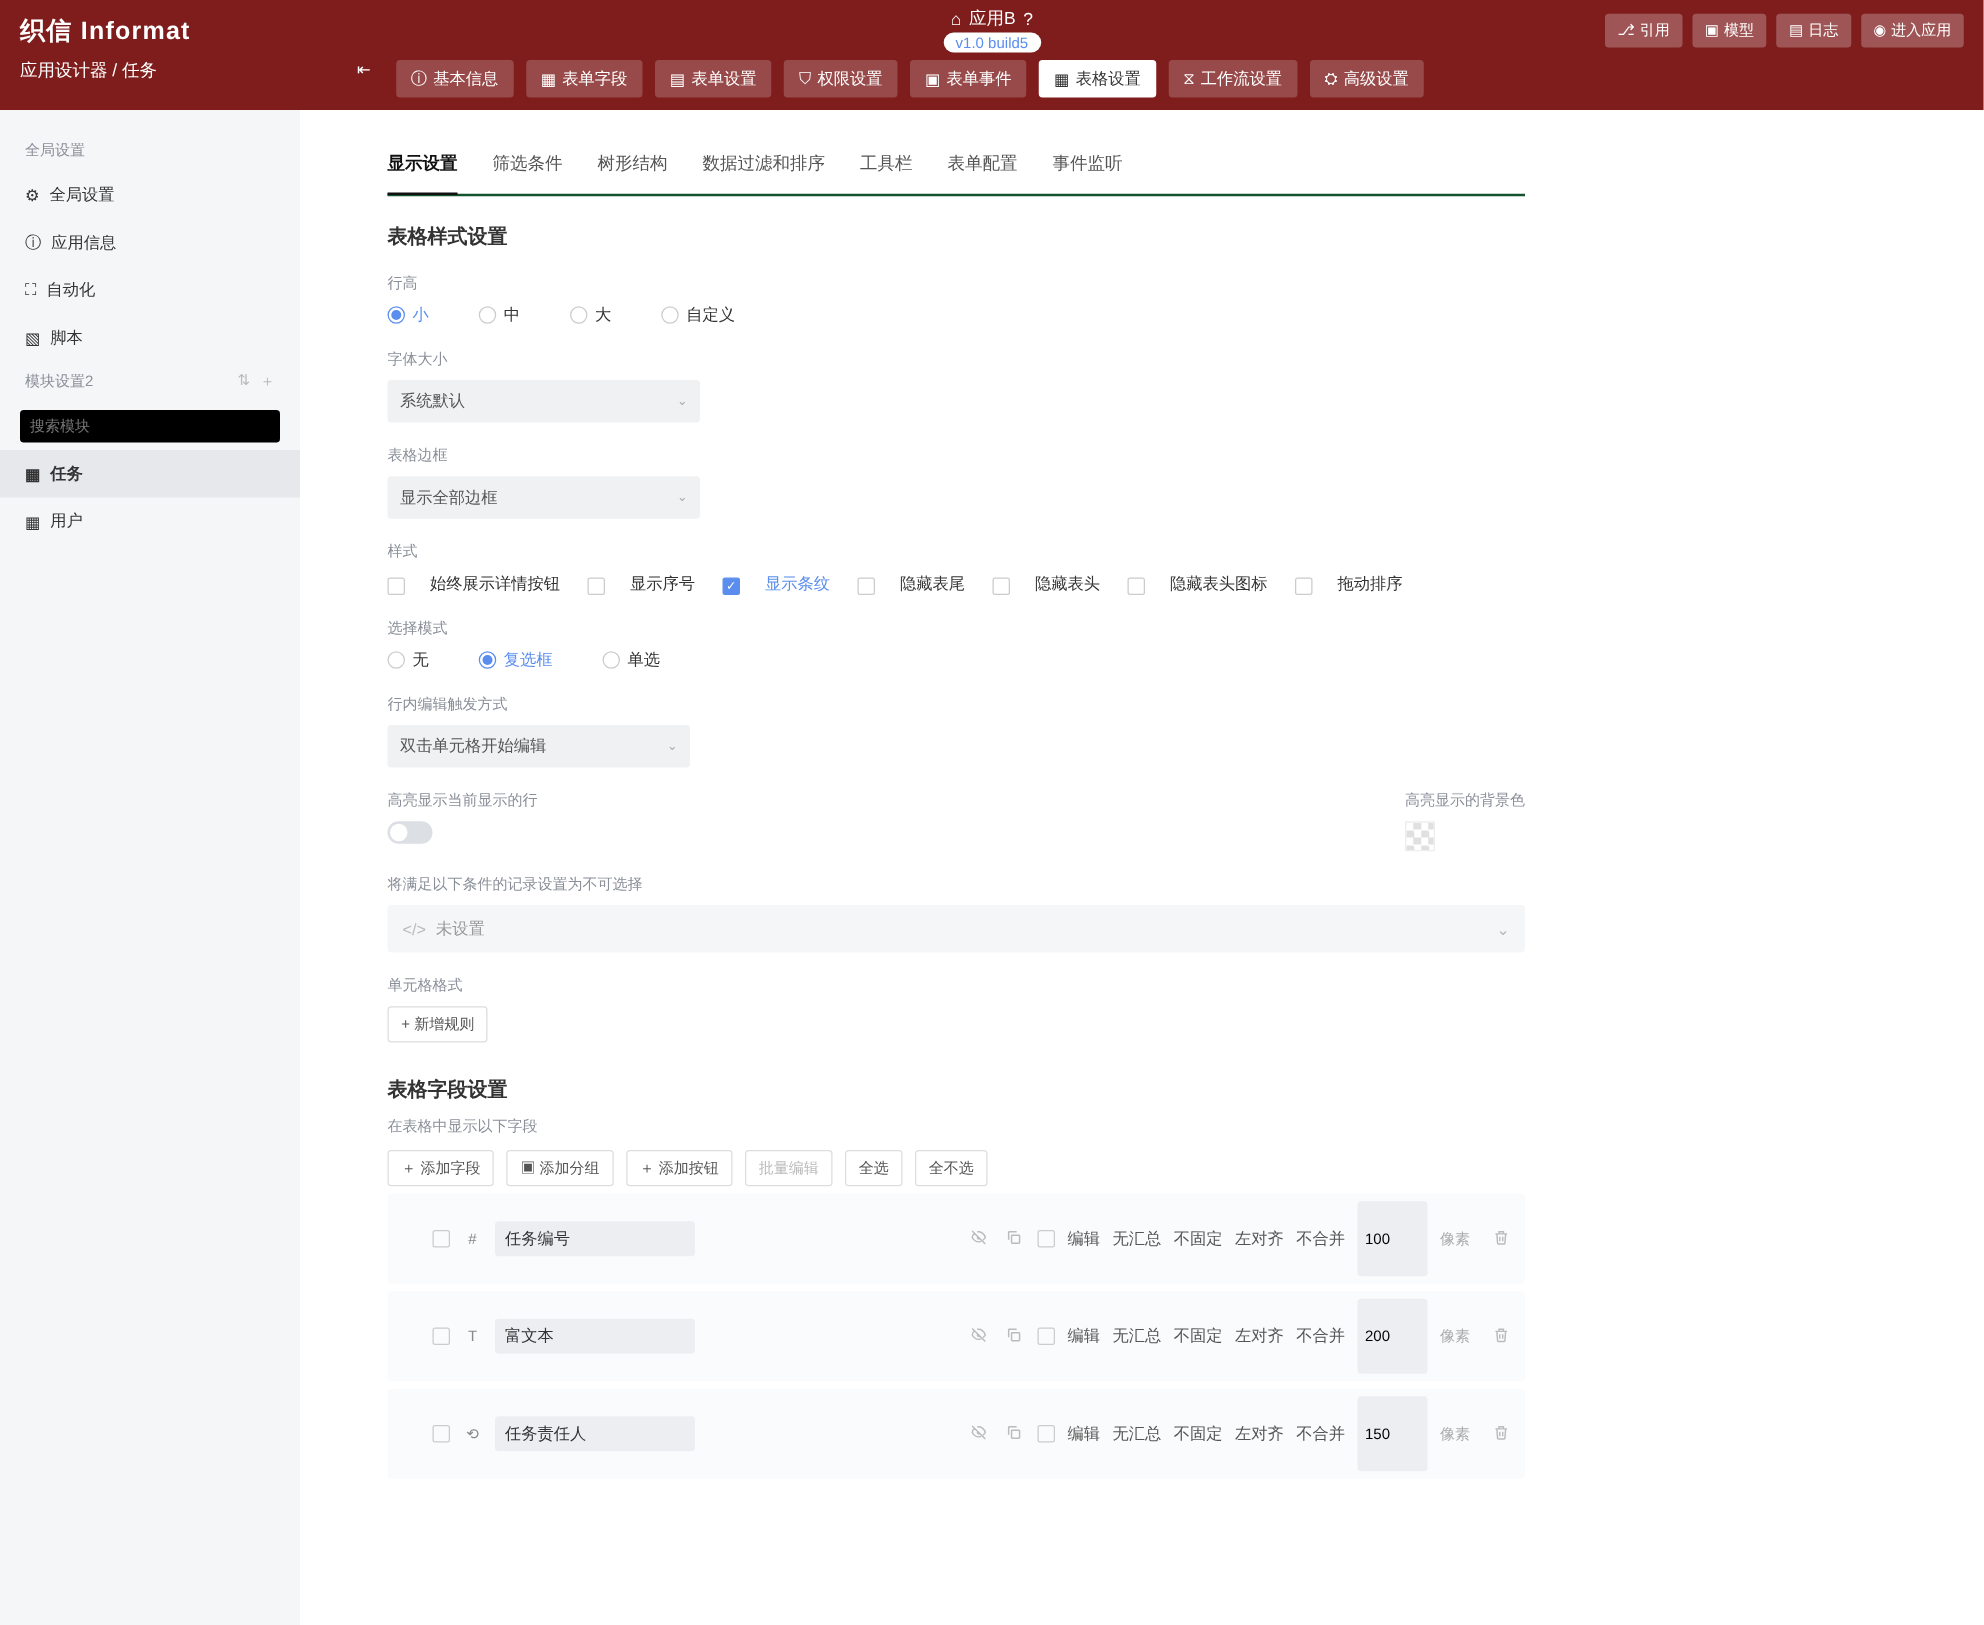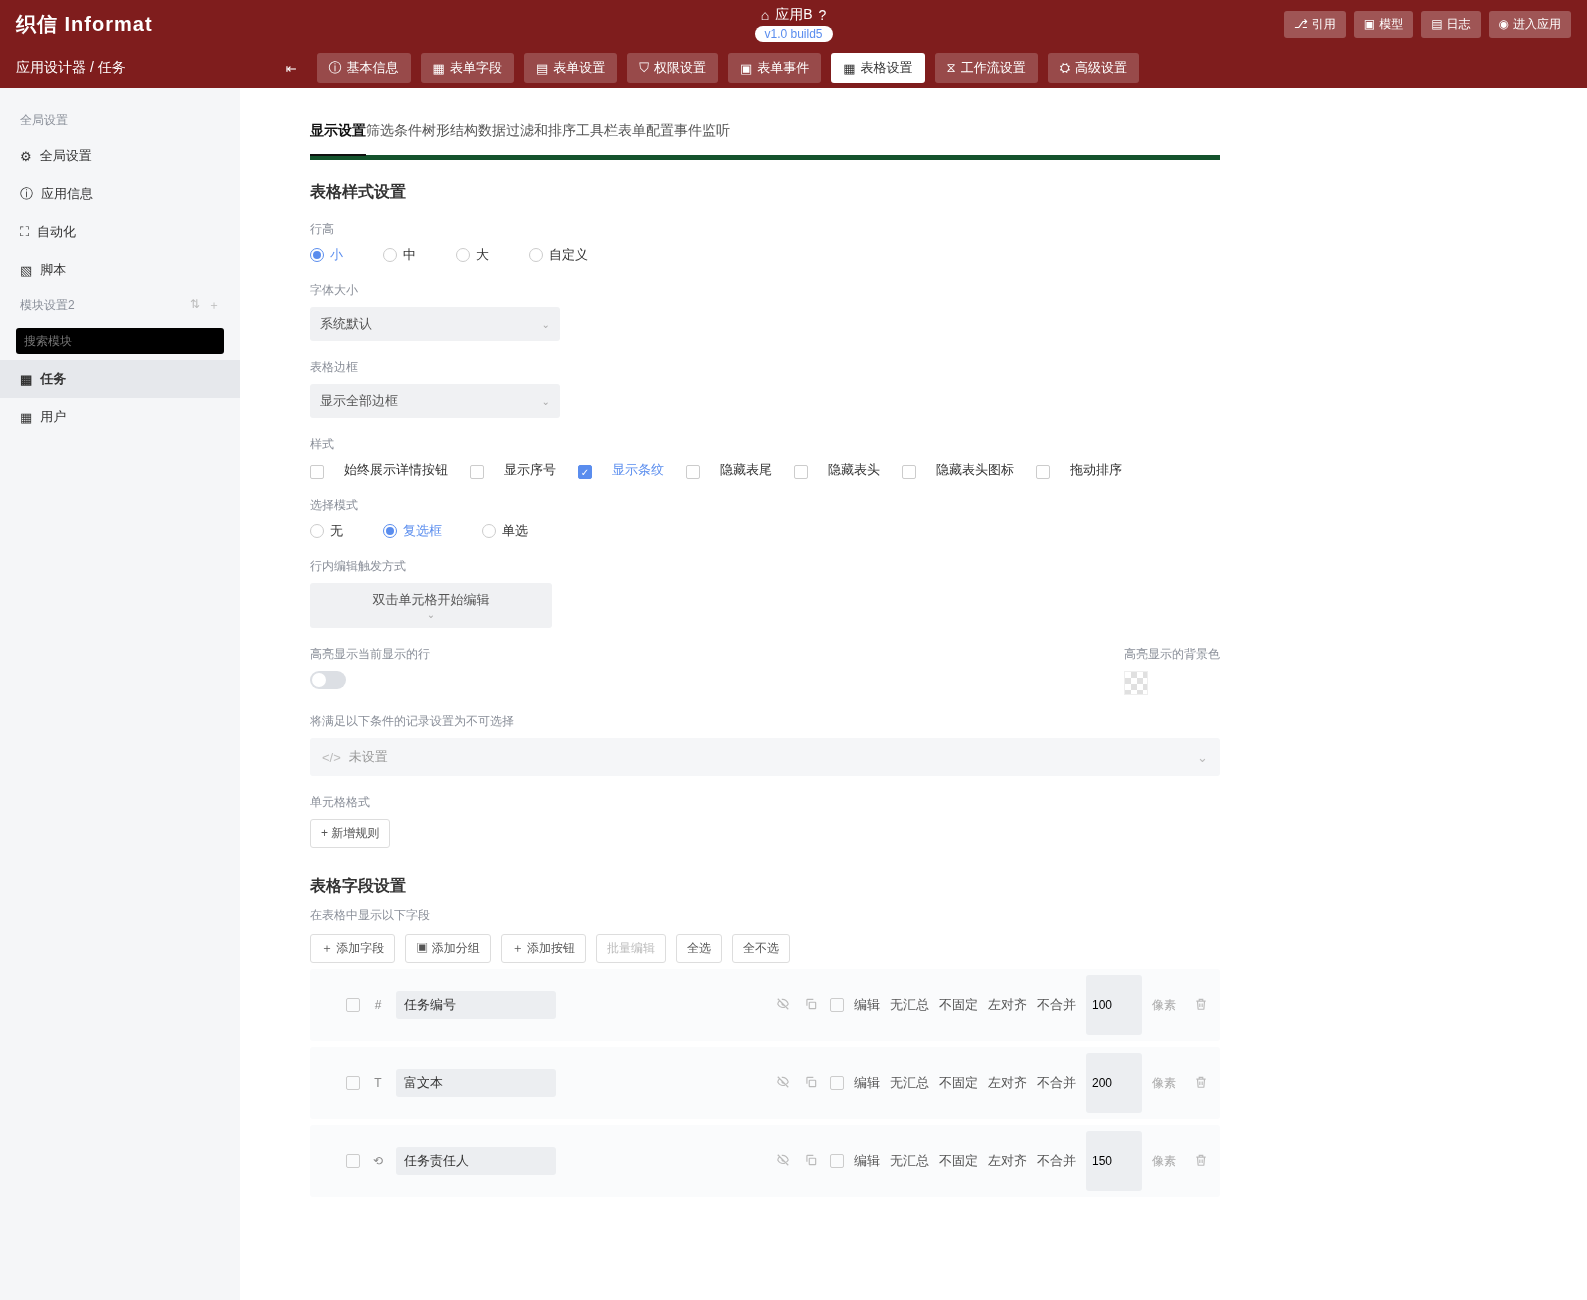--- a/index.html
+++ b/index.html
@@ -5,48 +5,48 @@
 * { box-sizing: border-box; margin: 0; padding: 0; }
 body { font-family: -apple-system, BlinkMacSystemFont, "Segoe UI", "PingFang SC", "Microsoft YaHei", sans-serif; font-size: 13px; color: #333; background: #fff; width: 1587px; }
 .header { background: #7f1d1d; color: #fff; }
 .hdr-top { display: flex; align-items: center; height: 48px; padding: 0 16px; position: relative; }
 .logo { font-size: 20px; font-weight: 600; letter-spacing: 1px; }
 .hdr-center { position: absolute; left: 50%; transform: translateX(-50%); text-align: center; }
 .app-title { display: flex; align-items: center; gap: 6px; font-size: 14px; justify-content: center; }
 .ver-pill { background: #fff; color: #5a8dee; border-radius: 10px; padding: 1px 10px; font-size: 12px; margin-top: 2px; display: inline-block; }
 .hdr-right { margin-left: auto; display: flex; gap: 8px; }
 .hdr-btn { background: rgba(255,255,255,0.25); color: #fff; border: none; border-radius: 3px; padding: 5px 10px; font-size: 12px; cursor: pointer; display: flex; align-items: center; gap: 4px; }
-.hdr-row2 { display: flex; align-items: center; height: 40px; padding: 0 16px; gap: 10px; }
+.hdr-row2 { display: flex; align-items: flex-start; height: 40px; padding: 0 16px; gap: 10px; }
 .crumb { font-size: 14px; color: #fff; margin-right: 150px; }
 .coll-icon { color: #fff; margin-right: 10px; cursor: pointer; }
 .tabchip { background: rgba(255,255,255,0.2); color: #fff; border-radius: 3px; padding: 6px 12px; font-size: 13px; cursor: pointer; display: flex; align-items: center; gap: 5px; }
 .tabchip.active { background: #fff; color: #333; }
 .body { display: flex; }
 .sidebar { width: 240px; background: #f5f6f8; min-height: 1252px; padding-top: 16px; }
 .sb-section { padding: 8px 20px; color: #8a8f99; font-size: 12px; display: flex; align-items: center; }
 .sb-item { padding: 10px 20px; color: #333; font-size: 13px; cursor: pointer; display: flex; align-items: center; gap: 8px; }
 .sb-item.active { background: #e6e8ec; font-weight: 600; }
 .sb-search { margin: 6px 16px; }
 .sb-search input { width: 100%; background: #000000; border: none; border-radius: 3px; padding: 6px 24px 6px 8px; font-size: 12px; color: #888; }
 .sec-act { margin-left: auto; display: flex; gap: 8px; color: #bbb; }
 .main { flex: 1; padding: 24px 0 24px 0; }
-.subtab { display: flex; border-bottom: 5px solid #14532d; margin: 0 0 0 70px; max-width: 910px; }
+.subtab { display: flex; gap: 28px; border-bottom: 2px solid #14532d; margin: 0 0 0 70px; max-width: 910px; }
 .subtab-item { padding: 10px 0 14px; font-size: 14px; color: #555; cursor: pointer; }
 .subtab-item.active { color: #111; font-weight: 600; border-bottom: 2px solid #111; margin-bottom: -1px; }
 .content { margin-left: 70px; max-width: 910px; }
 .h2 { font-size: 16px; font-weight: 600; margin: 22px 0 10px; }
 .label { font-size: 12px; color: #8a8f99; margin: 18px 0 8px; }
 .radio-row { display: flex; gap: 40px; align-items: center; }
 .radio { display: flex; align-items: center; gap: 6px; font-size: 13px; cursor: pointer; }
 .rdot { width: 14px; height: 14px; border: 1px solid #ccc; border-radius: 50%; display: inline-flex; align-items: center; justify-content: center; }
 .rdot.on { border-color: #5a8dee; }
 .rdot.on::after { content: ''; width: 8px; height: 8px; background: #5a8dee; border-radius: 50%; }
 .radio.on span.txt { color: #5a8dee; }
 .select { background: #f0f1f3; border-radius: 3px; padding: 8px 10px; width: 250px; font-size: 13px; color: #555; display: flex; justify-content: space-between; align-items: center; cursor: pointer; }
-.select.wide { width: 242px; flex-direction: column; }
+.select.wide { width: 242px; }
 .select .chev { color: #aaa; font-size: 10px; }
 .cb-row { display: flex; gap: 22px; align-items: center; flex-wrap: wrap; }
 .cb { display: flex; align-items: flex-end; gap: 20px; font-size: 13px; cursor: pointer; }
 .cbox { width: 14px; height: 14px; border: 1px solid #ccc; border-radius: 2px; display: inline-flex; align-items: center; justify-content: center; font-size: 10px; color: #fff; }
 .cbox.on { background: #5a8dee; border-color: #5a8dee; }
 .cb.on .txt { color: #5a8dee; }
 .toggle { width: 36px; height: 18px; background: #dcdfe4; border-radius: 9px; position: relative; cursor: pointer; }
 .toggle::after { content: ''; position: absolute; left: 2px; top: 2px; width: 14px; height: 14px; background: #fff; border-radius: 50%; }
 .row2col { display: flex; gap: 200px; justify-content: space-between; }
 .ckr { width: 24px; height: 24px; background: repeating-conic-gradient(#e0e0e0 0 25%, #fff 0 50%) 0 0/12px 12px; border: 1px solid #eee; cursor: pointer; }

